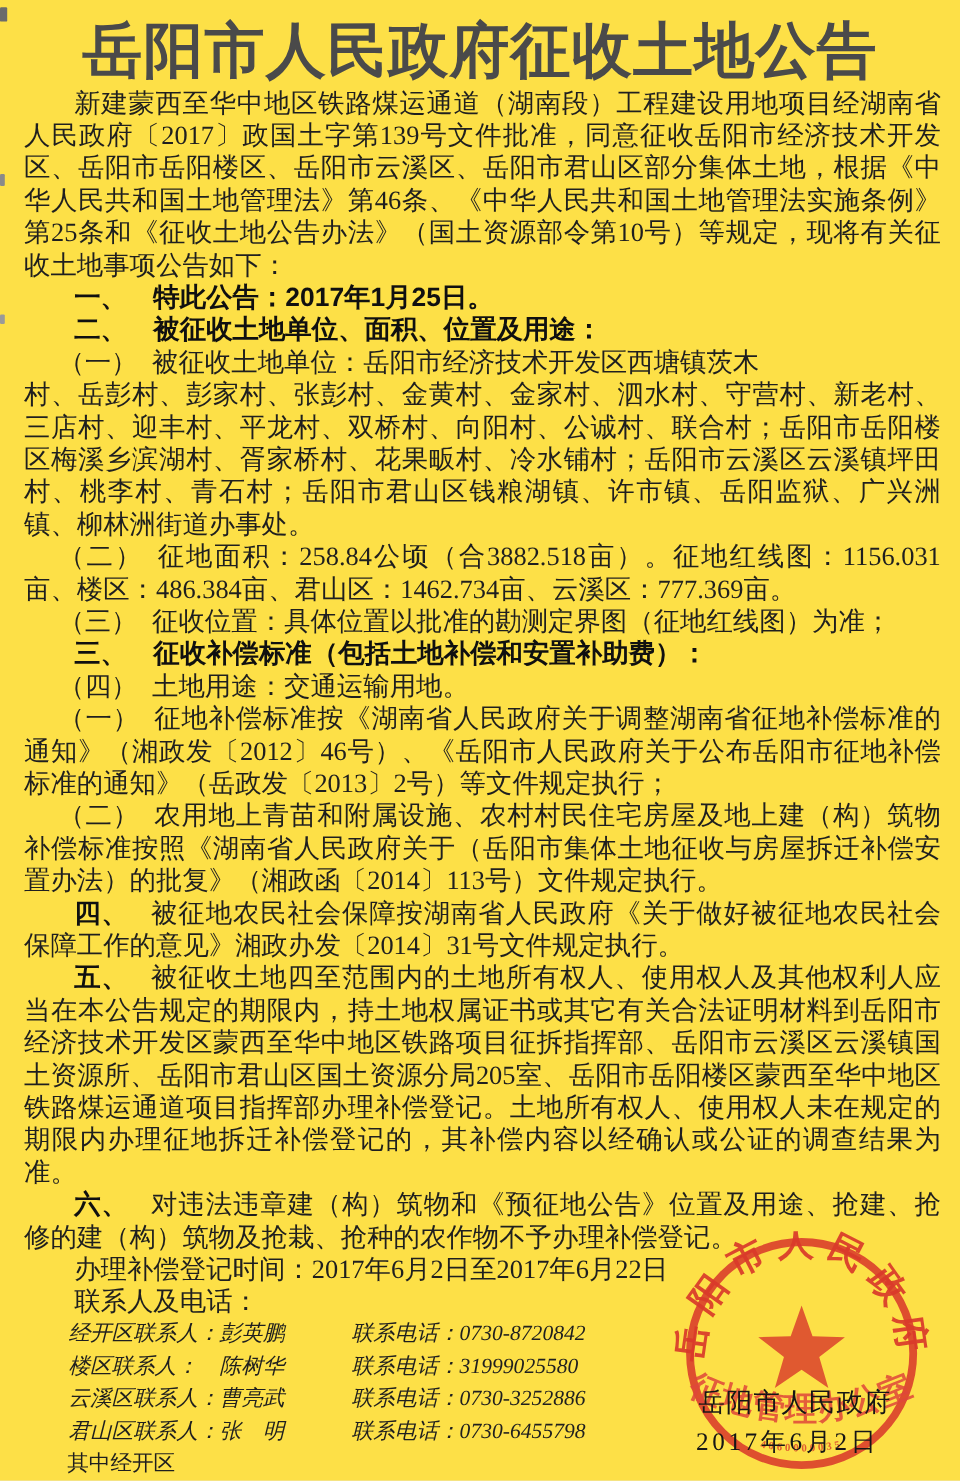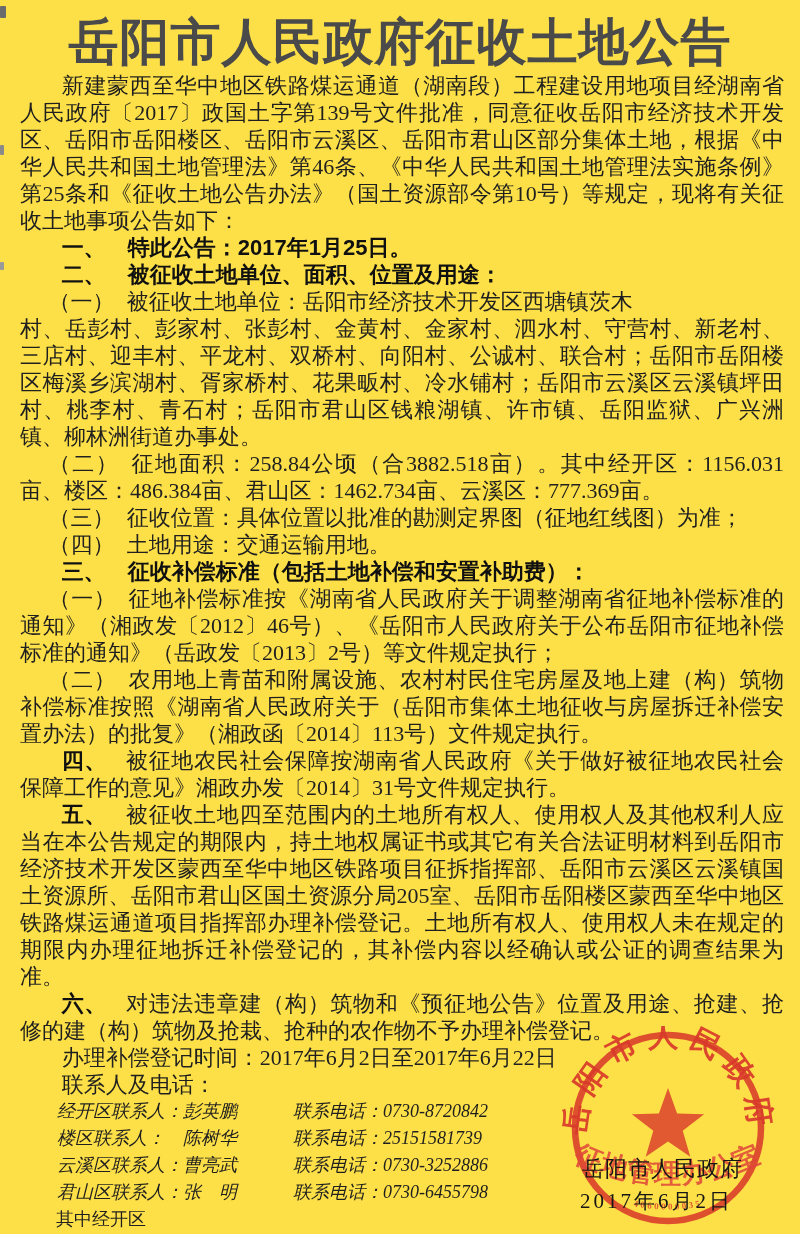--- a/index.html
+++ b/index.html
@@ -95,27 +95,27 @@
 
     <p class="para indent"><span>新建蒙西至华中地区铁路煤运通道（湖南段）工程建设用地项目经湖南省人民政府〔2017〕政国土字第139号文件批准，同意征收岳阳市经济技术开发区、岳阳市岳阳楼区、岳阳市云溪区、岳阳市君山区部分集体土地，根据《中华人民共和国土地管理法》第46条、《中华人民共和国土地管理法实施条例》第25条和《征收土地公告办法》（国土资源部令第10号）等规定，现将有关征收土地事项公告如下：</span></p>
 
     <p class="para indent heading"><span class="mk">一、</span><span>特此公告：2017年1月25日。</span></p>
 
     <p class="para indent heading"><span class="mk">二、</span><span>被征收土地单位、面积、位置及用途：</span></p>
 
     <p class="para sub"><span class="mk">（一）</span><span>被征收土地单位：岳阳市经济技术开发区西塘镇茨木
 村、岳彭村、彭家村、张彭村、金黄村、金家村、泗水村、守营村、新老村、三店村、迎丰村、平龙村、双桥村、向阳村、公诚村、联合村；岳阳市岳阳楼区梅溪乡滨湖村、胥家桥村、花果畈村、冷水铺村；岳阳市云溪区云溪镇坪田村、桃李村、青石村；岳阳市君山区钱粮湖镇、许市镇、岳阳监狱、广兴洲镇、柳林洲街道办事处。</span></p>
 
-    <p class="para sub"><span class="mk">（二）</span><span>征地面积：258.84公顷（合3882.518亩）。其中经开区：1156.031亩、楼区：486.384亩、君山区：1462.734亩、云溪区：777.369亩。</span></p>
+    <p class="para sub"><span class="mk">（二）</span><span>征地面积：258.84公顷（合3882.518亩）。征地红线图：1156.031亩、楼区：486.384亩、君山区：1462.734亩、云溪区：777.369亩。</span></p>
 
     <p class="para sub"><span class="mk">（三）</span><span>征收位置：具体位置以批准的勘测定界图（征地红线图）为准；</span></p>
 
+    <p class="para indent heading"><span class="mk">三、</span><span>征收补偿标准（包括土地补偿和安置补助费）：</span></p>
+
     <p class="para sub"><span class="mk">（四）</span><span>土地用途：交通运输用地。</span></p>
-
-    <p class="para indent heading"><span class="mk">三、</span><span>征收补偿标准（包括土地补偿和安置补助费）：</span></p>
 
     <p class="para sub"><span class="mk">（一）</span><span>征地补偿标准按《湖南省人民政府关于调整湖南省征地补偿标准的通知》（湘政发〔2012〕46号）、《岳阳市人民政府关于公布岳阳市征地补偿标准的通知》（岳政发〔2013〕2号）等文件规定执行；</span></p>
 
     <p class="para sub"><span class="mk">（二）</span><span>农用地上青苗和附属设施、农村村民住宅房屋及地上建（构）筑物补偿标准按照《湖南省人民政府关于（岳阳市集体土地征收与房屋拆迁补偿安置办法）的批复》（湘政函〔2014〕113号）文件规定执行。</span></p>
 
     <p class="para indent num"><span class="mk">四、</span><span>被征地农民社会保障按湖南省人民政府《关于做好被征地农民社会保障工作的意见》湘政办发〔2014〕31号文件规定执行。</span></p>
 
     <p class="para indent num"><span class="mk">五、</span><span>被征收土地四至范围内的土地所有权人、使用权人及其他权利人应当在本公告规定的期限内，持土地权属证书或其它有关合法证明材料到岳阳市经济技术开发区蒙西至华中地区铁路项目征拆指挥部、岳阳市云溪区云溪镇国土资源所、岳阳市君山区国土资源分局205室、岳阳市岳阳楼区蒙西至华中地区铁路煤运通道项目指挥部办理补偿登记。土地所有权人、使用权人未在规定的期限内办理征地拆迁补偿登记的，其补偿内容以经确认或公证的调查结果为准。</span></p>
 
     <p class="para indent num"><span class="mk">六、</span><span>对违法违章建（构）筑物和《预征地公告》位置及用途、抢建、抢修的建（构）筑物及抢栽、抢种的农作物不予办理补偿登记。</span></p>
@@ -124,21 +124,21 @@
 
     <p class="para indent"><span>联系人及电话：</span></p>
 
     <div class="contacts">
       <div class="crow">
         <span class="c-left">经开区联系人：彭英鹏</span>
         <span class="c-right">联系电话：0730-8720842</span>
       </div>
       <div class="crow">
         <span class="c-left">楼区联系人：　陈树华</span>
-        <span class="c-right">联系电话：25151581739</span>
+        <span class="c-right">联系电话：31999025580</span>
       </div>
       <div class="crow">
         <span class="c-left">云溪区联系人：曹亮武</span>
         <span class="c-right">联系电话：0730-3252886</span>
       </div>
       <div class="crow">
         <span class="c-left">君山区联系人：张　明</span>
         <span class="c-right">联系电话：0730-6455798</span>
       </div>
     </div>

